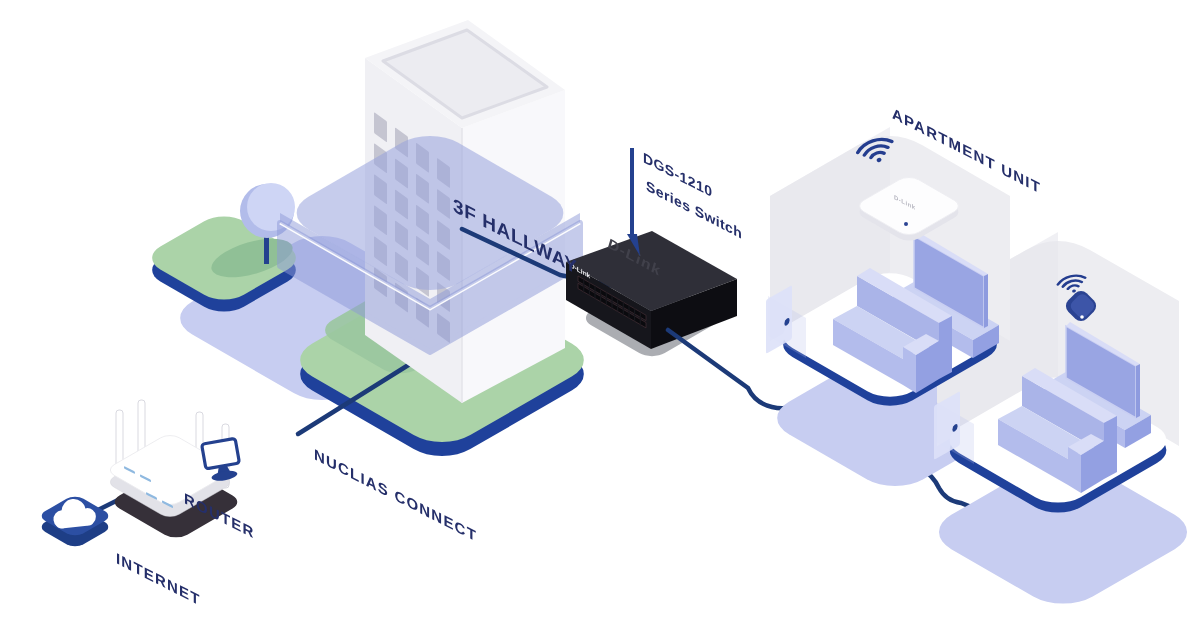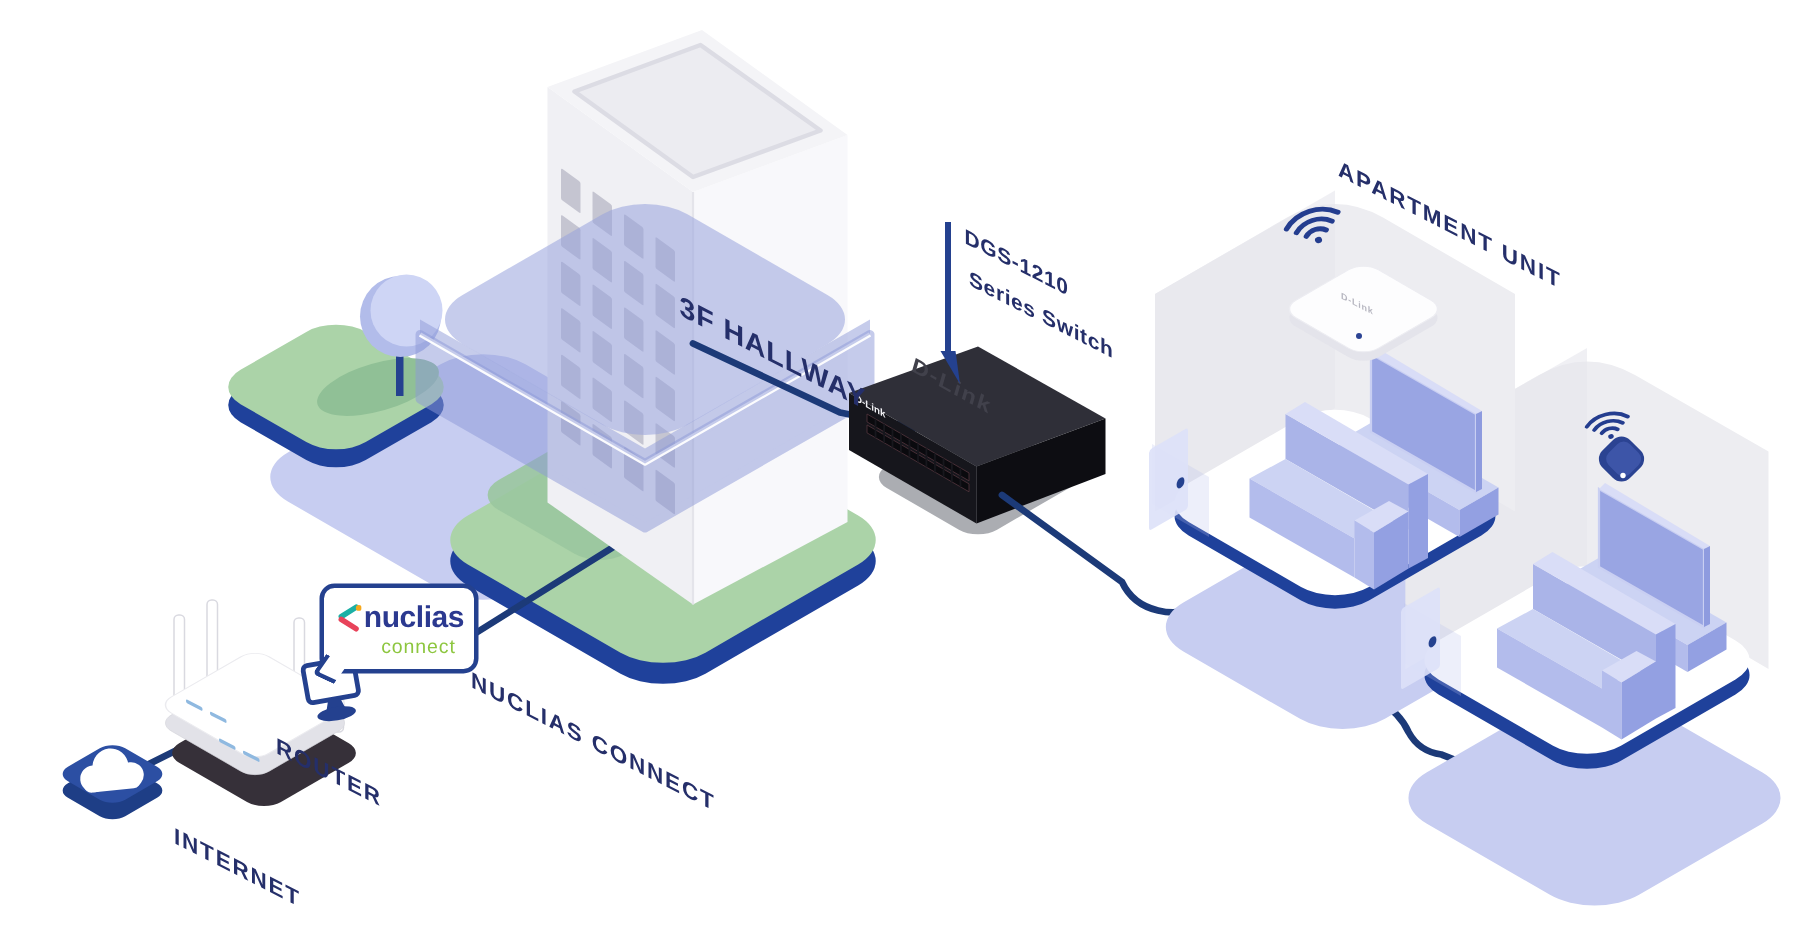--- a/index.html
+++ b/index.html
@@ -220,32 +220,20 @@
     </g>
   </g>
 
   <g transform="translate(222,462) rotate(-10)">
     <rect x="-17" y="-21" width="34" height="25" rx="3" fill="#ffffff" stroke="#24418f" stroke-width="3.2"></rect>
     <path d="M -4 4 h 8 l 3 9 h -14 z" fill="#24418f"></path>
     <ellipse cx="0" cy="14" rx="13" ry="4.5" fill="#24418f"></ellipse>
   </g>
 </svg>
 
-<div class="badge">
-  <span class="badge-tail"></span>
-  <div class="brand-row">
-    <svg width="18" height="22" viewBox="0 0 20 24">
-      <path d="M16,4 L5,11" stroke="#1cb0a5" stroke-width="4" stroke-linecap="round" fill="none"></path>
-      <path d="M5,13 L16,20" stroke="#e8435a" stroke-width="4" stroke-linecap="round" fill="none"></path>
-      <circle cx="18" cy="4.5" r="2.2" fill="#f7a81b"></circle>
-    </svg>
-    <span class="brand-name">nuclias</span>
-  </div>
-  <span class="brand-sub">connect</span>
-</div>
 
 <div class="lbl lbl-internet">INTERNET</div>
 <div class="lbl lbl-router">ROUTER</div>
 <div class="lbl lbl-nuclias">NUCLIAS CONNECT</div>
 <div class="lbl lbl-hallway">3F HALLWAY</div>
 <div class="lbl lbl-apartment">APARTMENT UNIT</div>
 <div class="lbl lbl-sw1">DGS-1210</div>
 <div class="lbl lbl-sw2">Series Switch</div>
 
 </div>

